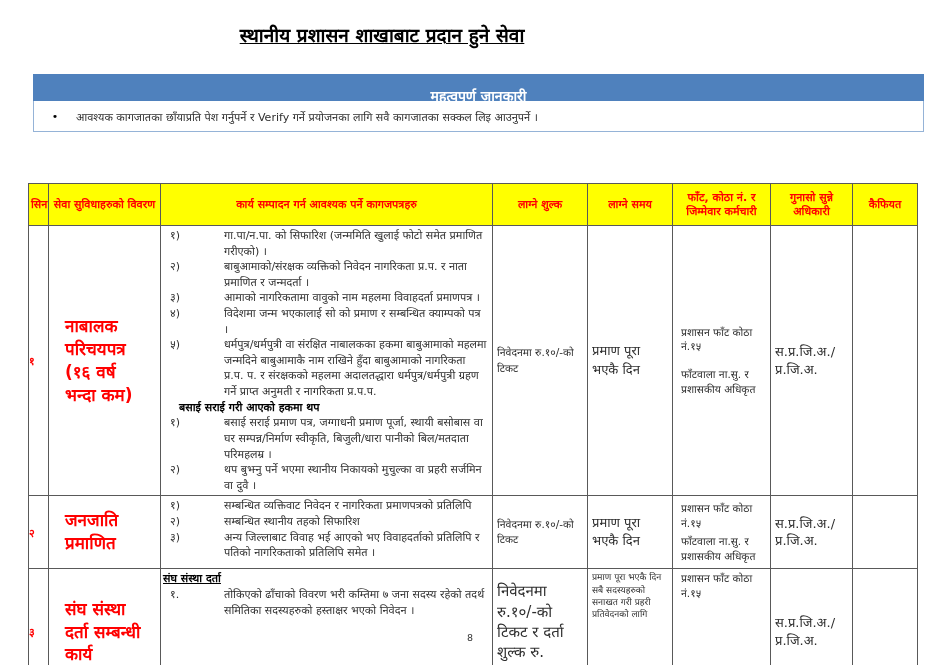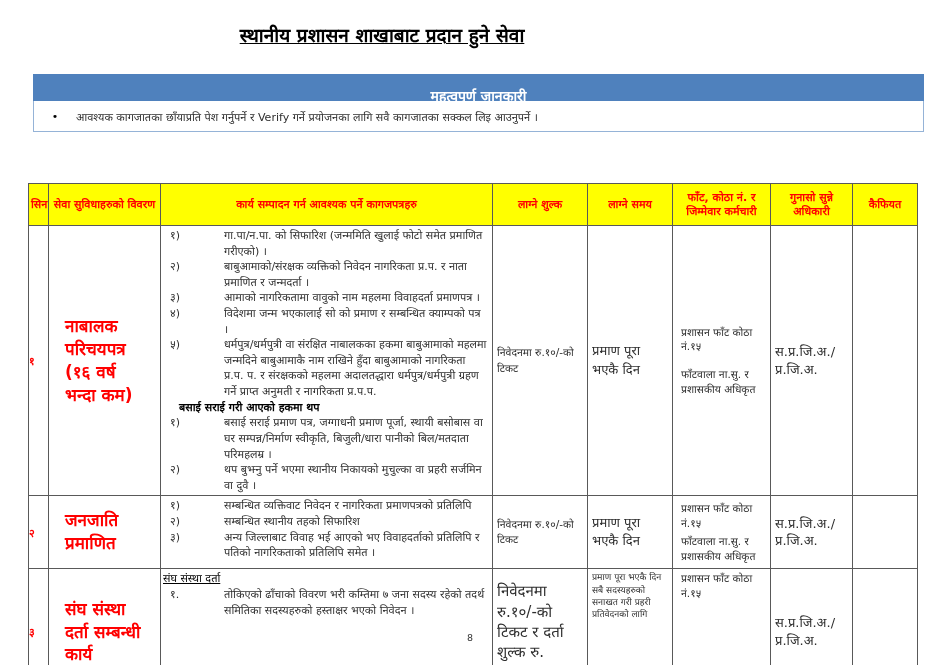--- a/index.html
+++ b/index.html
@@ -25,21 +25,21 @@
   table.svc th { background:#ffff00; color:#ff0000; font-weight:bold; font-size:11px;
                  line-height:1.25; padding:1px 2px; text-align:center; vertical-align:middle; }
   td.sn { color:#ff0000; font-weight:bold; font-size:11px; text-align:left; vertical-align:middle; padding:0; }
   td.service { color:#ff0000; font-weight:bold; font-size:17px; line-height:1.35;
                text-align:left; vertical-align:middle; padding:2px 16px; }
   td.docs { vertical-align:top; text-align:left; padding:2px 5px 2px 2px; line-height:1.42; }
   .li { display:flex; }
   .li .m { flex:0 0 24px; box-sizing:border-box; padding-left:7px; }
   .li .t { flex:1 1 auto;margin-left:37px; }
   .docs-sub { font-weight:bold; color:#000;margin-left:16px; }
-  .docs-head { font-weight:normal; color:#000; text-decoration:underline; }
+  .docs-head { font-weight:bold; color:#000; text-decoration:underline; }
   td.fee { vertical-align:middle; padding:12px 4px; font-size:10.5px; line-height:1.45; }
   td.time { vertical-align:middle; padding:2px 4px; font-size:13px; line-height:1.45; }
   td.unit { vertical-align:middle; padding:2px 8px; font-size:10.5px; line-height:1.4; }
   td.grv { vertical-align:middle; padding:2px 4px; font-size:13px; line-height:1.35; }
   td.rem { vertical-align:middle; }
   .gap-lg { margin-top:13px; }
   .gap-sm { margin-top:4px; }
   tr.r3 td.fee, tr.r3 td.time, tr.r3 td.unit { vertical-align:top; }
   tr.r3 td.fee { font-size:15px; line-height:1.35; }
   tr.r3 td.time { font-size:9px; line-height:1.35; }

